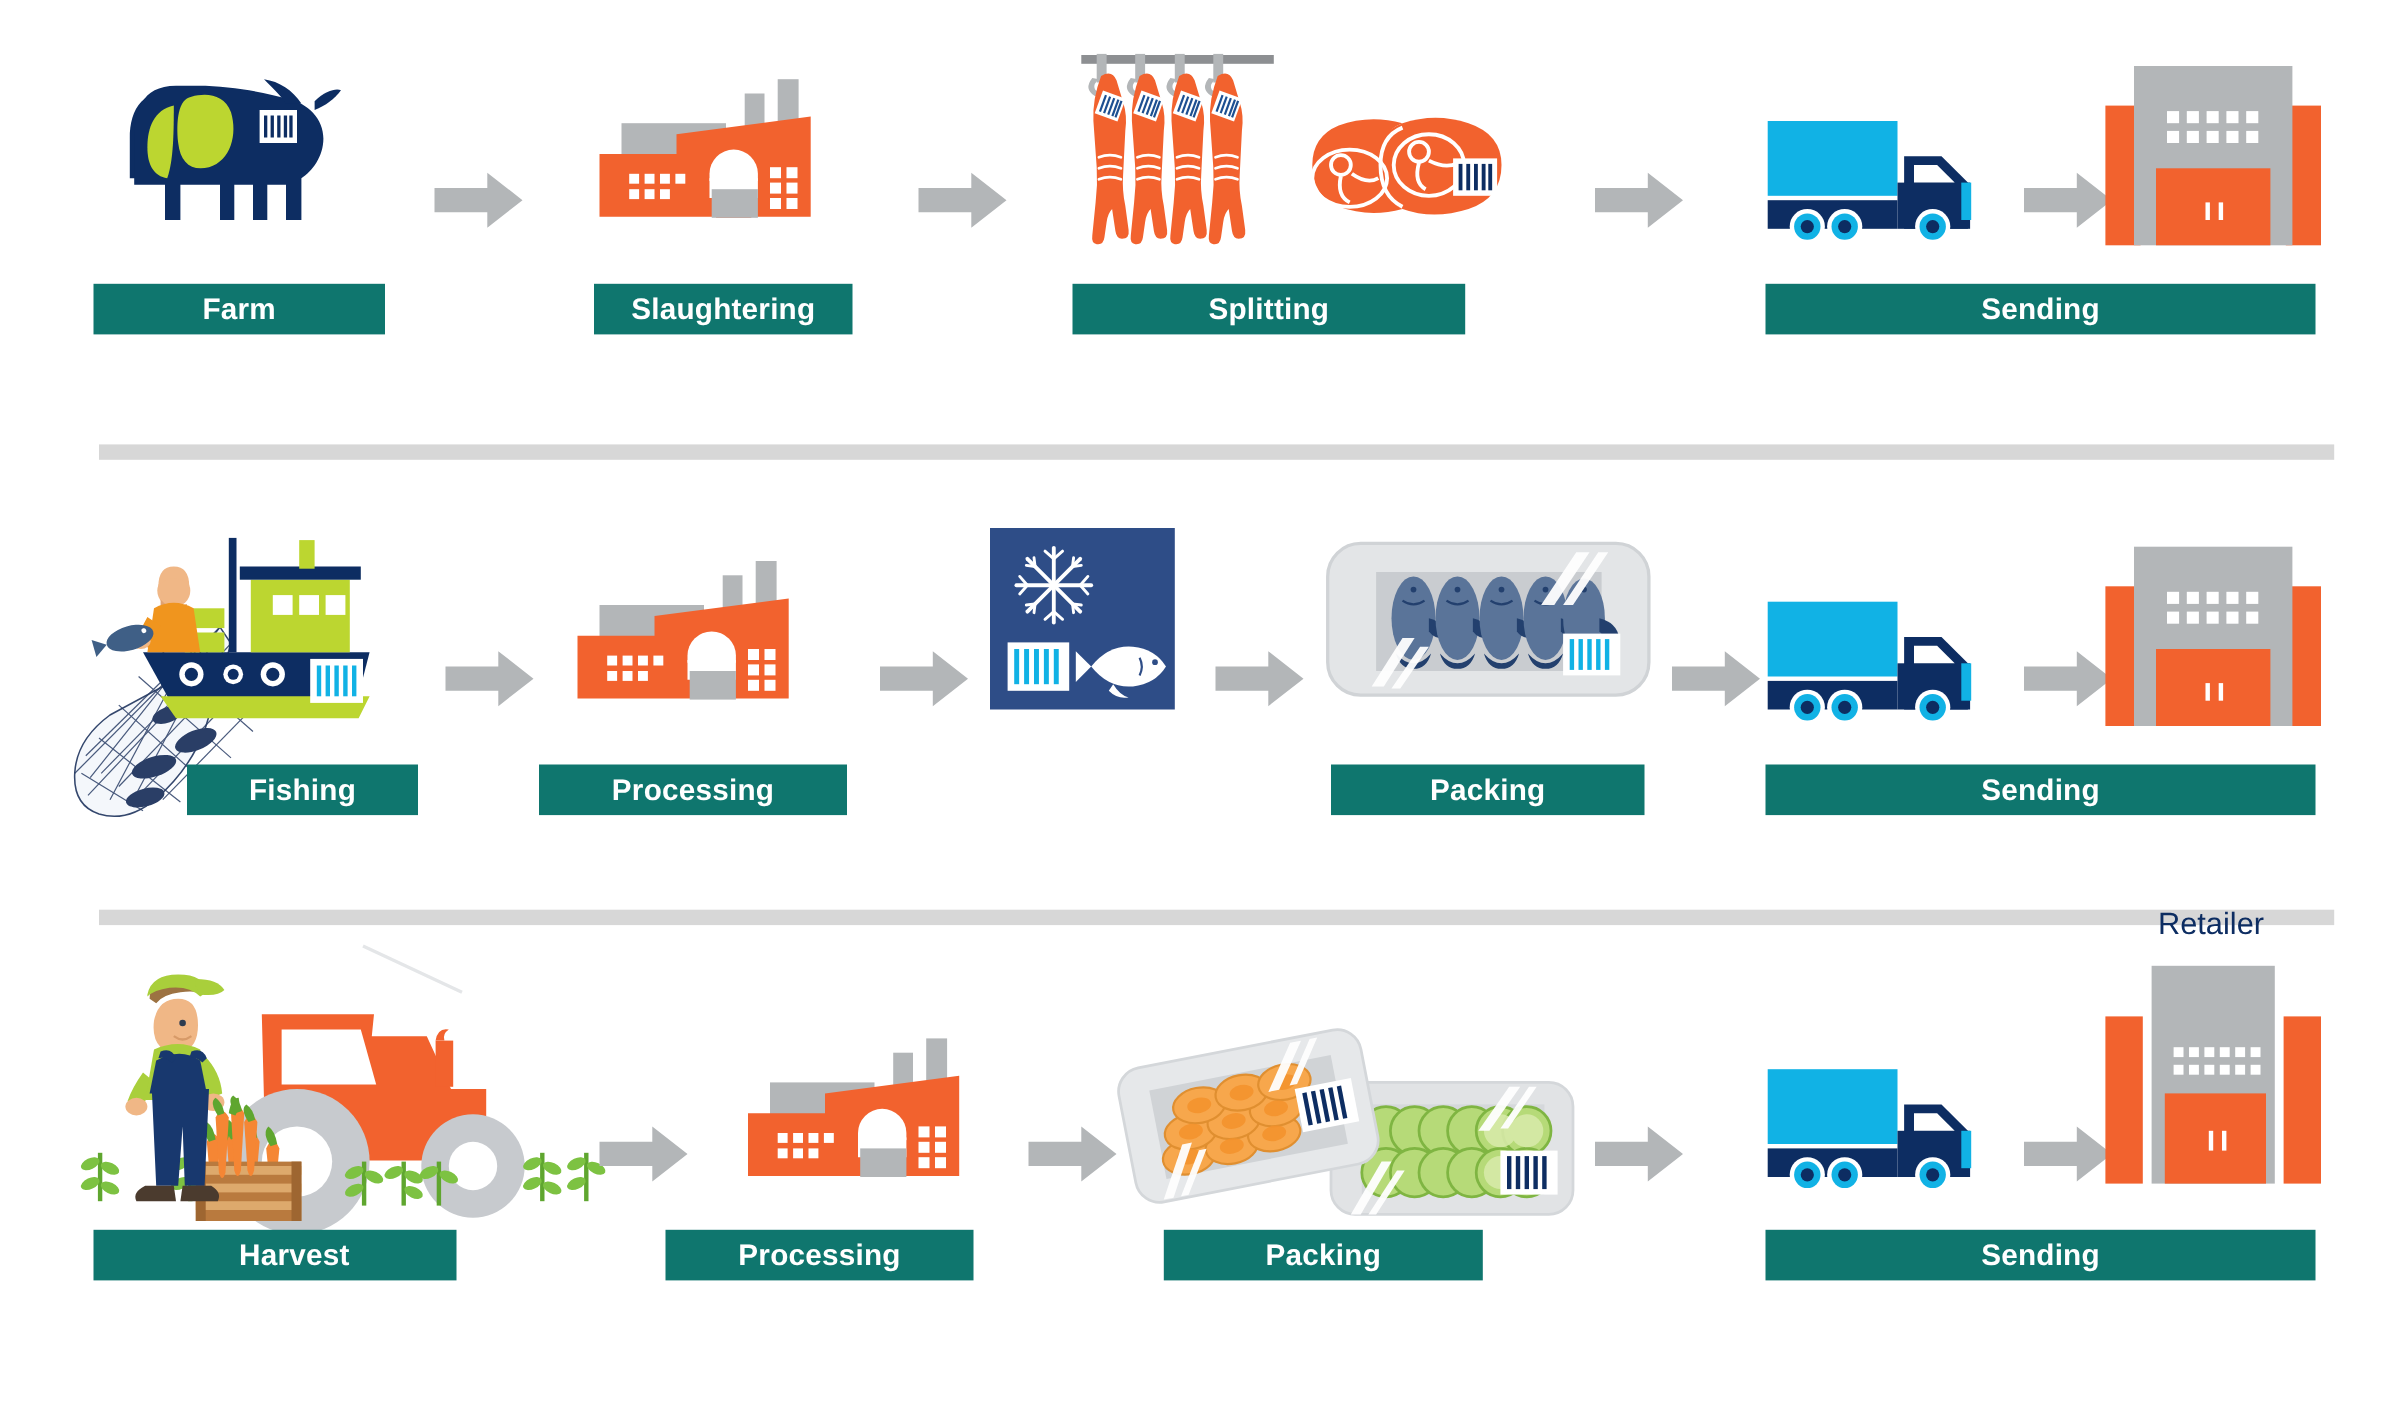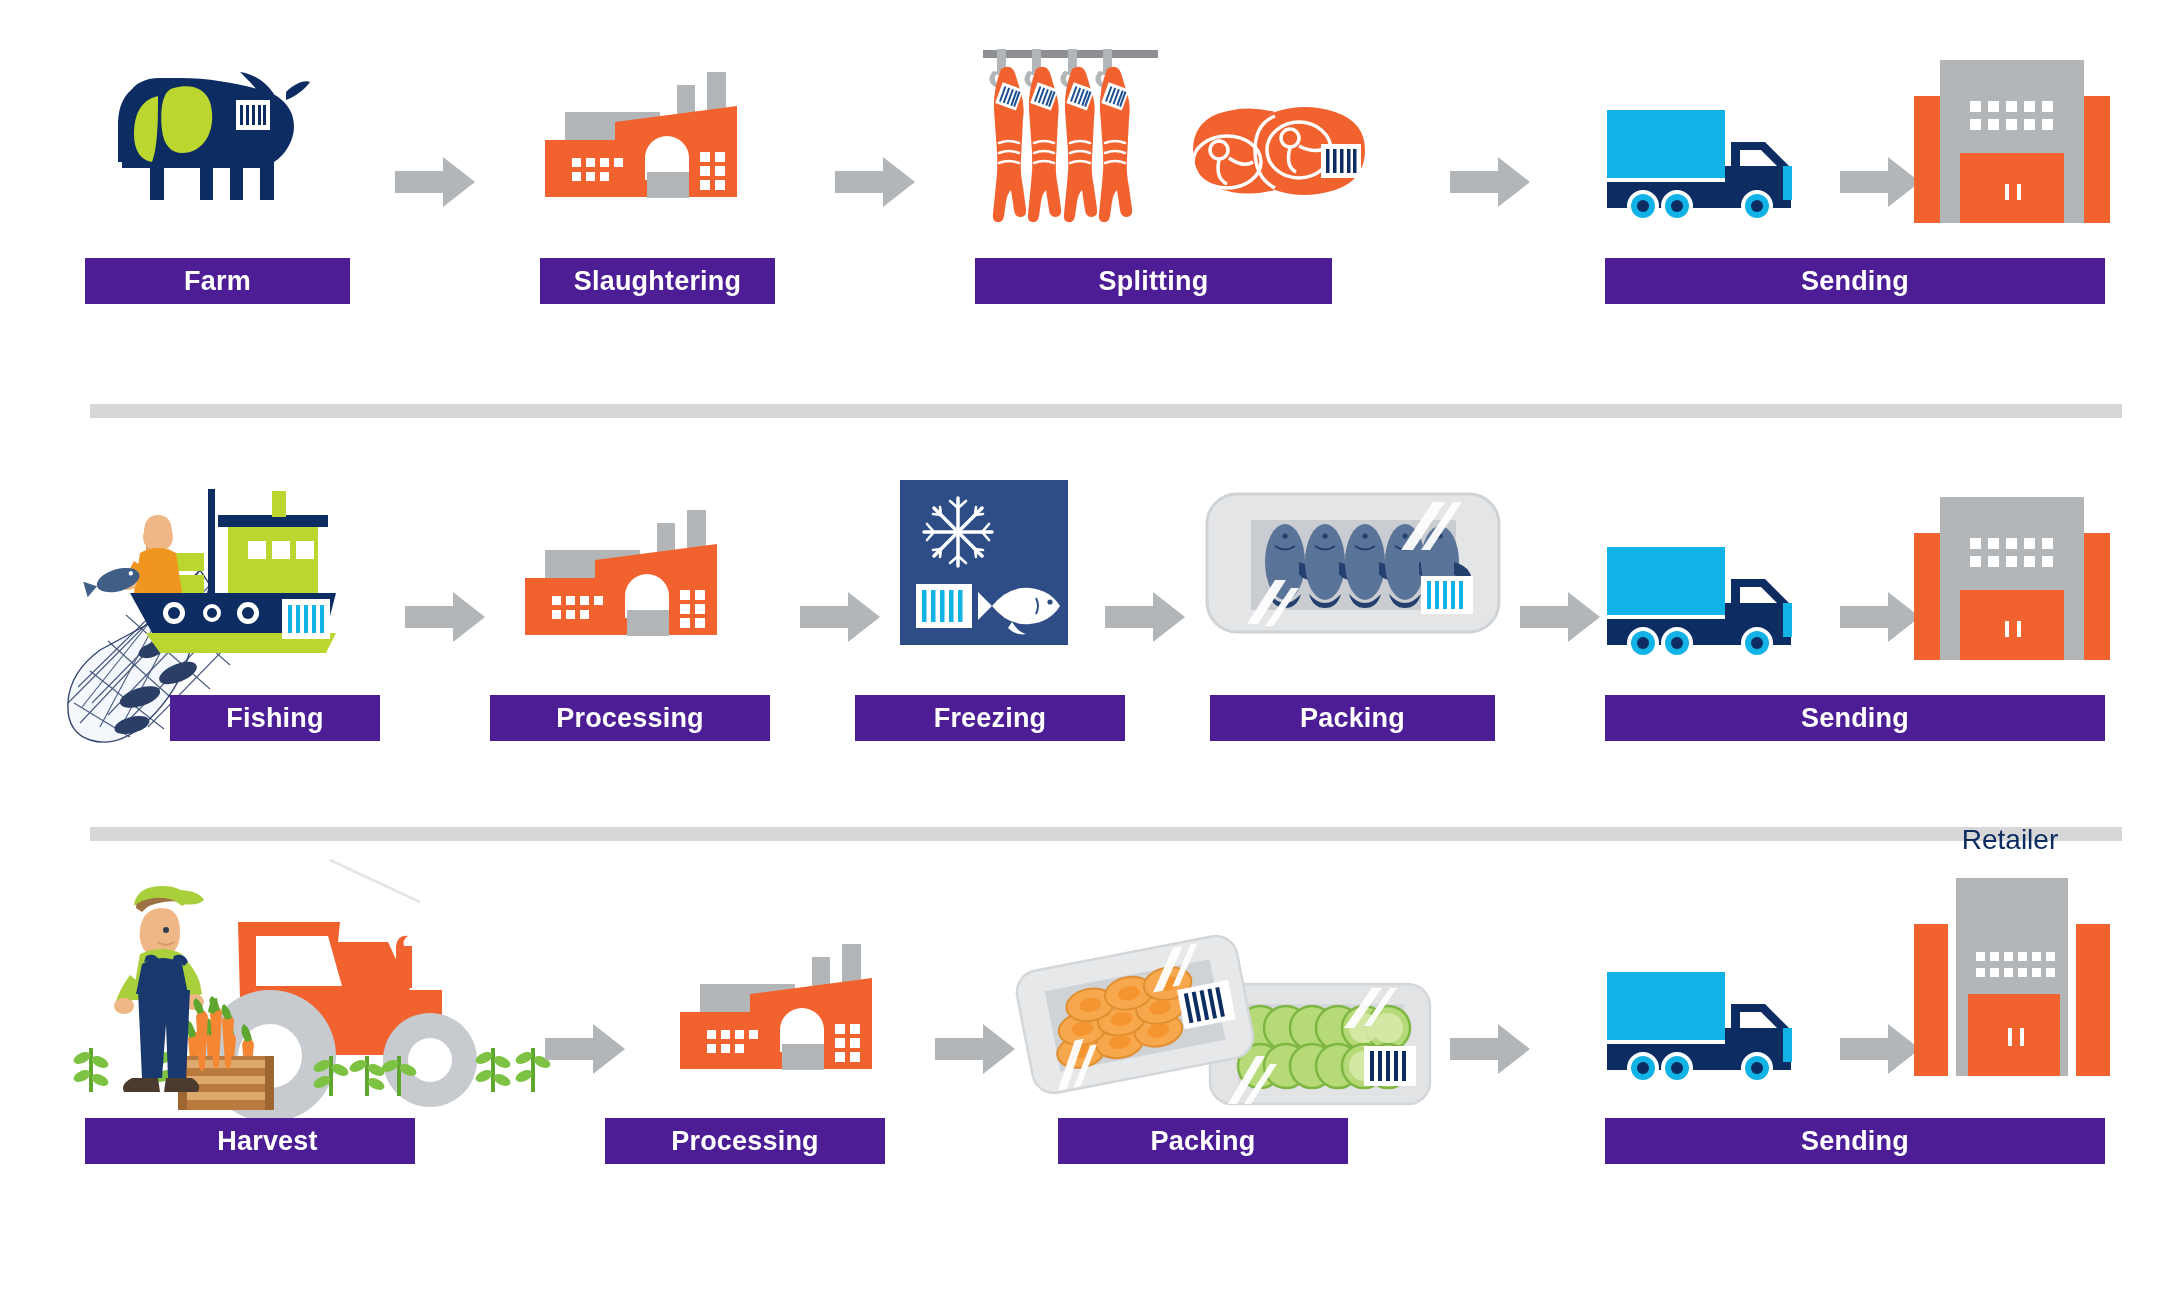--- a/index.html
+++ b/index.html
@@ -1,21 +1,21 @@
 <!DOCTYPE html>
 <html><head>
 <meta charset="utf-8">
 <style>
   html,body{margin:0;padding:0;background:#ffffff;}
   body{width:2177px;height:1290px;position:relative;overflow:hidden;
        font-family:"Liberation Sans","DejaVu Sans",sans-serif;}
   .stage{position:absolute;left:0;top:0;width:2177px;height:1290px;}
   .row{position:absolute;left:0;width:2177px;}
   .divider{position:absolute;background:#d7d7d7;height:14px;left:90px;width:2032px;}
-  .label{position:absolute;background:#4c1d95;color:#ffffff;
+  .label{position:absolute;background:#0f766e;color:#ffffff;
          display:flex;align-items:center;justify-content:center;
          font-size:27px;font-weight:bold;letter-spacing:.2px;height:46px;}
   .plain-label{position:absolute;color:#0d2d62;font-size:28px;font-weight:normal;
          display:flex;align-items:center;justify-content:center;}
   .art{position:absolute;}
   svg{display:block;overflow:visible;}
 </style>
 </head>
 <body>
 
@@ -436,21 +436,20 @@
         </g>
         <g fill="#ffffff">
           <path d="M92 126 q16-20 38-18 q20 2 30 18 q-10 16-30 18 q-22 2-38-18 z"></path>
           <path d="M92 126 l-14-14 v28 z"></path>
           <path d="M112 142 q6 10 14 12 q-10 2-18-6 z"></path>
         </g>
         <circle cx="150" cy="122" r="2.6" fill="#2e4d87"></circle>
         <path d="M136 118 q4 8 0 16" stroke="#2e4d87" stroke-width="2" fill="none"></path>
       </svg>
     </div>
-    <div class="label" style="left:855px;top:255px;width:270px;">Freezing</div>
 
     <div class="art" style="left:1105px;top:150px;">
       <svg width="80" height="55" viewBox="0 0 80 55">
           <path d="M0 16 L48 16 L48 2 L80 27 L48 52 L48 38 L0 38 Z" fill="#b3b6b8"></path>
         </svg>
     </div>
 
     <div class="art" style="left:1205px;top:48px;">
       <svg width="300" height="150" viewBox="0 0 300 150">
         <rect x="2" y="6" width="292" height="138" rx="30" fill="#e3e5e7" stroke="#d0d3d6" stroke-width="3"></rect>

